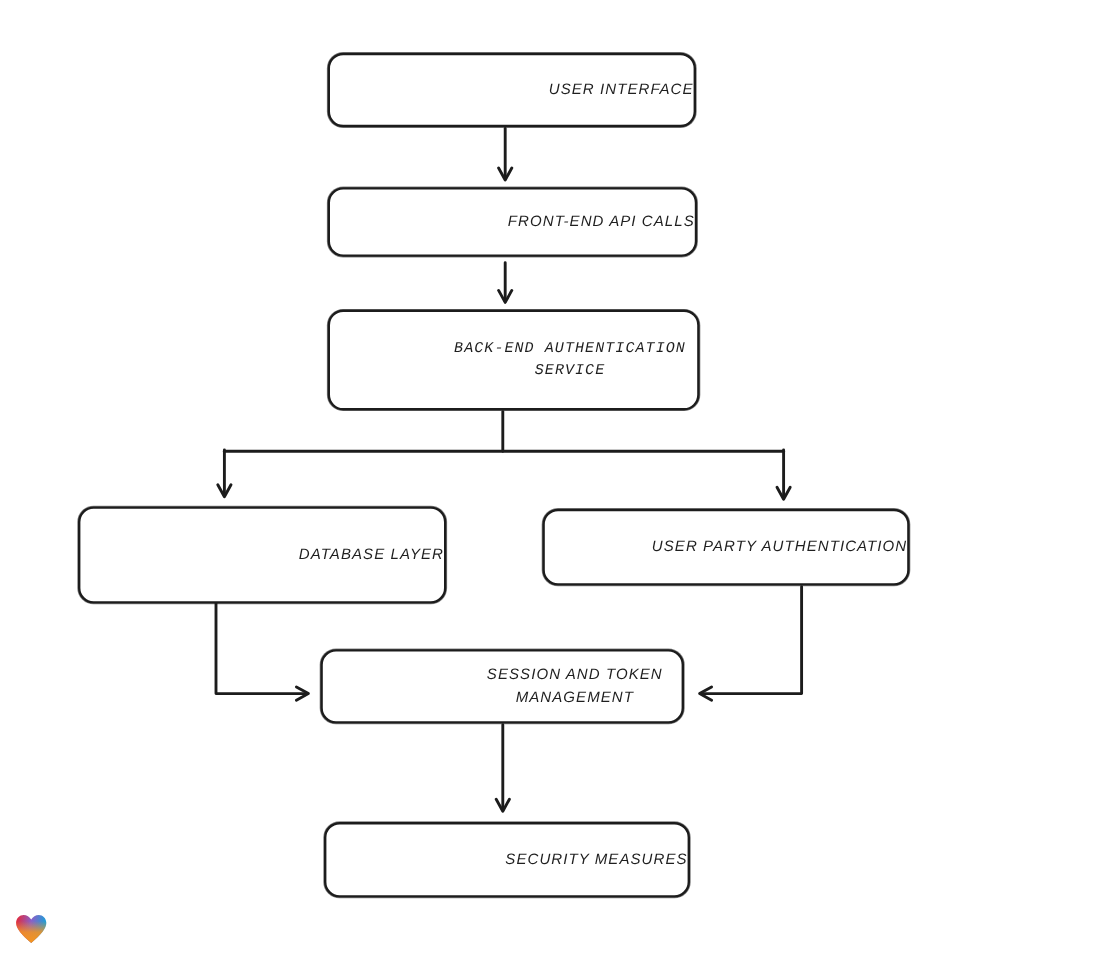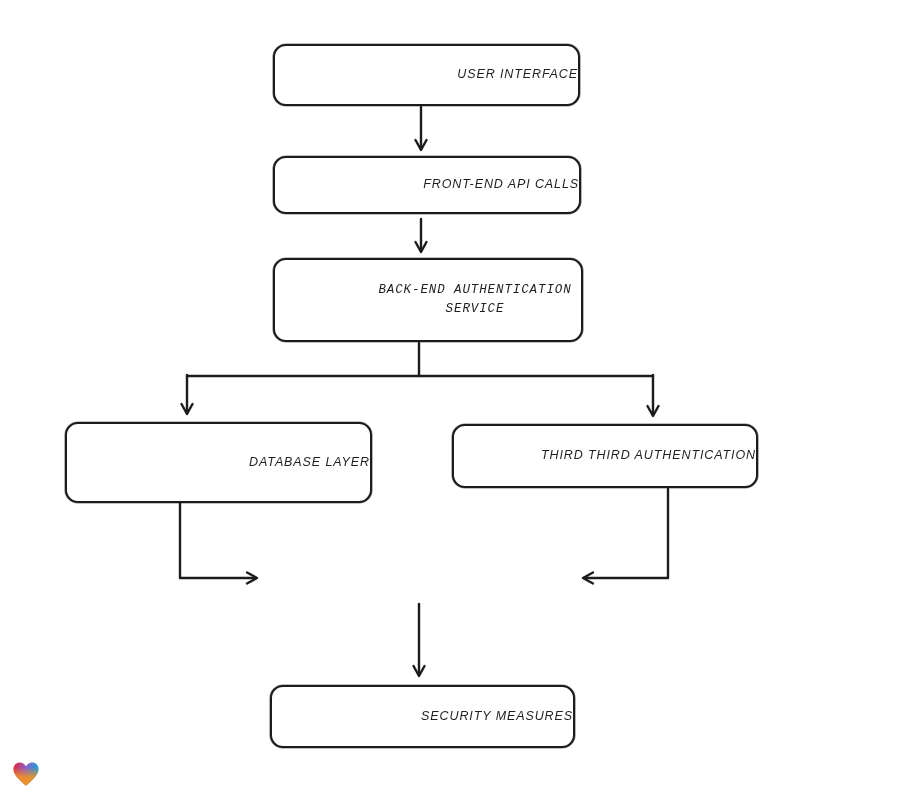--- a/index.html
+++ b/index.html
@@ -102,23 +102,26 @@
 
   <div class="node n-backend">
     <span class="label">BACK-END AUTHENTICATION SERVICE</span>
   </div>
 
   <div class="node n-database">
     <span class="label">DATABASE LAYER</span>
   </div>
 
   <div class="node n-thirdparty">
-    <span class="label">THIRD THIRD AUTHENTICATION</span>
+    <span class="label">USER PARTY AUTHENTICATION</span>
   </div>
 
+  <div class="node n-session">
+    <span class="label">SESSION AND TOKEN MANAGEMENT</span>
+  </div>
 
   <div class="node n-security">
     <span class="label">SECURITY MEASURES</span>
   </div>
 
   <svg class="logo" viewBox="0 0 24 24" xmlns="http://www.w3.org/2000/svg" role="img">
     <defs>
       <linearGradient id="heartBase" x1="0" y1="0" x2="1" y2="0.18">
         <stop offset="0" stop-color="#ea2530"></stop>
         <stop offset="0.52" stop-color="#8a5fc8"></stop>

